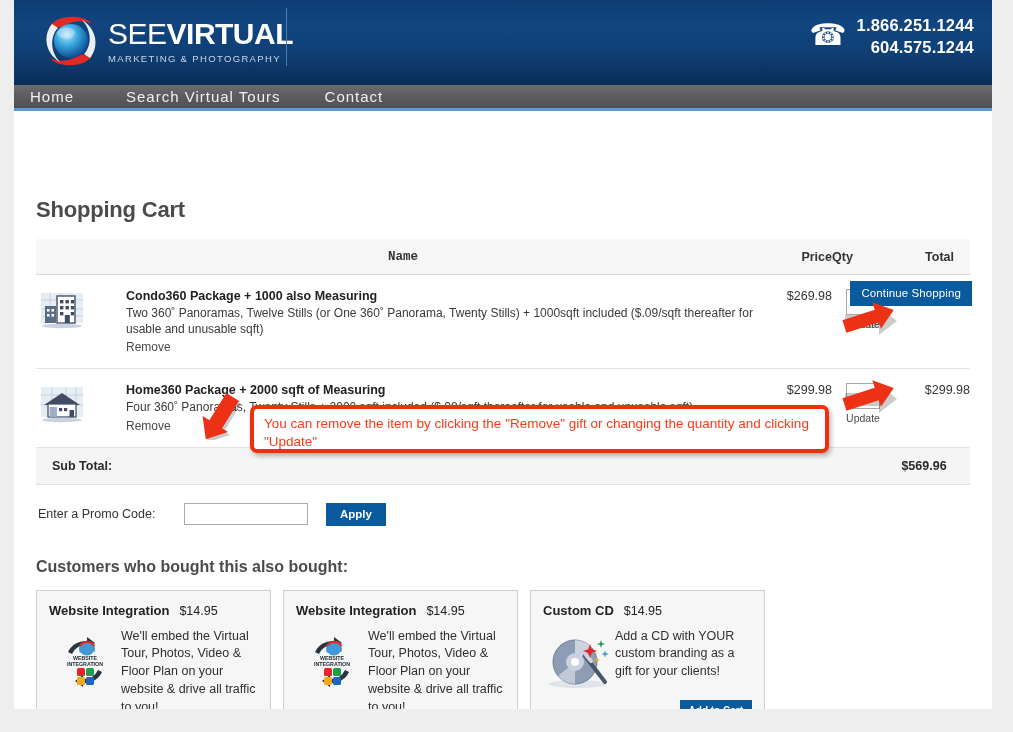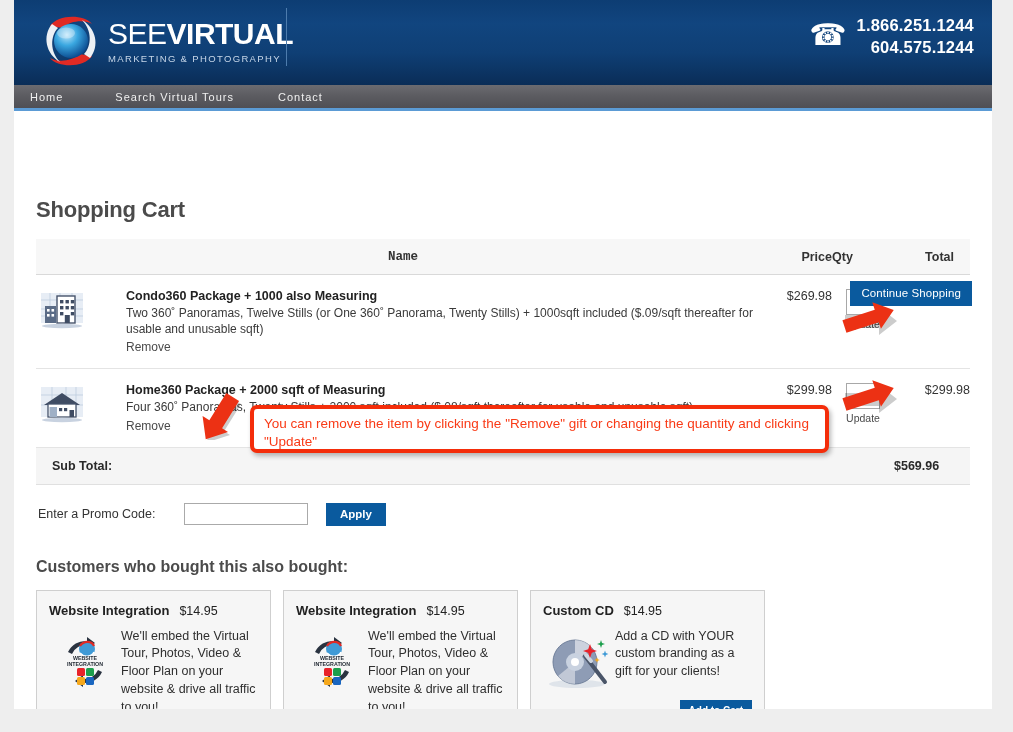--- a/index.html
+++ b/index.html
@@ -63,21 +63,21 @@
 
   
   .nav {
     height: 26px;
     background: linear-gradient(to bottom, #6b6b70 0%, #5b5b60 50%, #4f4f55 100%);
     border-bottom: 3px solid #5b9bd5;
     display: flex; align-items: center;
     padding-left: 16px;
   }
   .nav-item {
-    color: #f0f0f0; font-size: 11px; letter-spacing: 1.0px;
+    color: #f0f0f0; font-size: 15px; letter-spacing: 1.0px;
     margin-right: 44px; white-space: nowrap; cursor: pointer;
   }
   .nav-item:first-child { margin-right: 52px; }
 
   
   .content { position: relative; padding: 0 22px; }
   .cart-title {
     margin-top: 86px;
     font-size: 22px; font-weight: 700; color: #4b4b4b; letter-spacing: -0.2px;
   }
@@ -126,21 +126,21 @@
     display: block; margin: 0 auto;
     line-height: 24px;
   }
   .update-link { display: block; margin-top: 3px; font-size: 10.5px; color: #4a4a4a; cursor: pointer; }
 
   tr.subtotal-row td {
     background: #f5f5f5; border-bottom: 1px solid #e0e0e0; border-top: 1px solid #e0e0e0;
     padding: 11px 0; font-weight: 700; font-size: 12.5px; color: #2a2a2a;
   }
   tr.subtotal-row td.st-label { padding-left: 16px; }
-  tr.subtotal-row td.st-value { text-align: left; padding-right: 16px; }
+  tr.subtotal-row td.st-value { text-align: center; padding-right: 16px; }
 
   
   .thumb { width: 52px; height: 44px; position: relative; }
 
   
   .promo-row { display: flex; align-items: center; margin-top: 18px; padding-left: 2px; }
   .promo-label { font-size: 12.5px; color: #333333; width: 146px; }
   .promo-input {
     width: 124px; height: 22px; border: 1px solid #aaaaaa; background: #ffffff;
     font-family: "Liberation Sans", sans-serif; font-size: 12px; padding: 0 4px;

